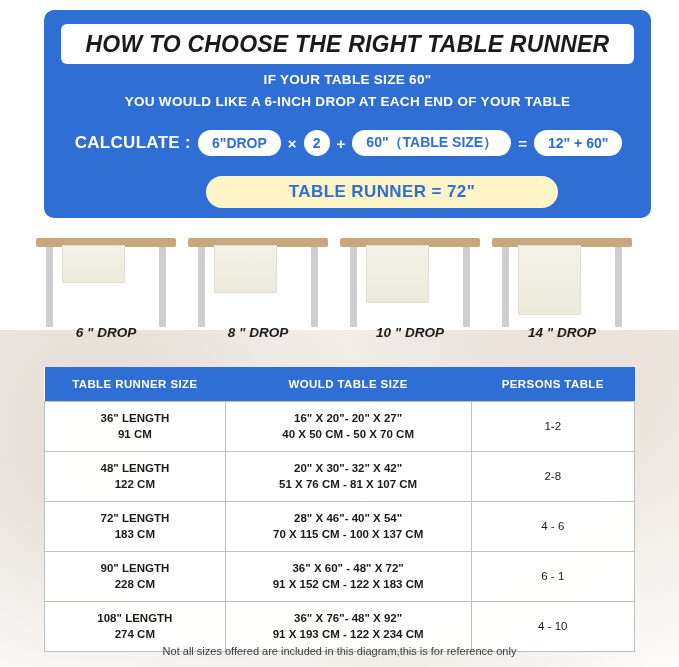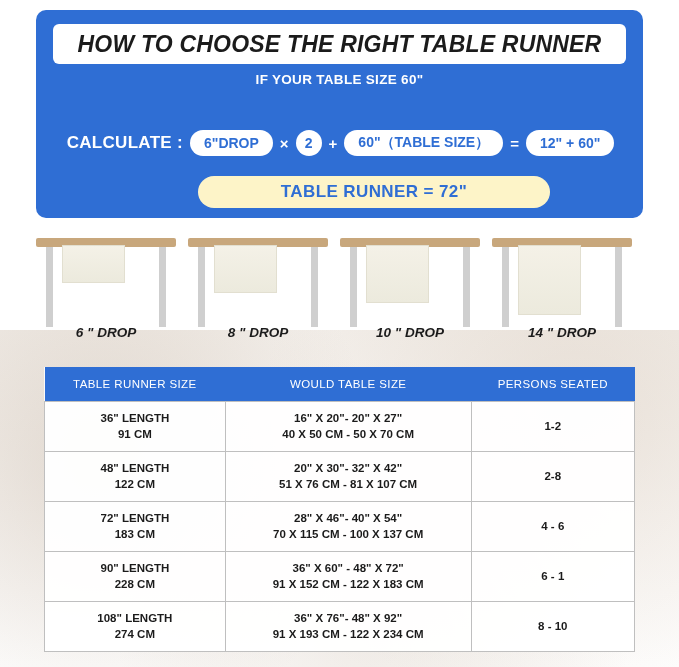--- a/index.html
+++ b/index.html
@@ -31,21 +31,21 @@
     background:
       radial-gradient(circle at 15% 40%, rgba(180,160,140,0.35) 0%, rgba(255,255,255,0) 45%),
       radial-gradient(circle at 85% 25%, rgba(200,180,160,0.30) 0%, rgba(255,255,255,0) 50%),
       radial-gradient(circle at 55% 85%, rgba(190,170,150,0.25) 0%, rgba(255,255,255,0) 55%),
       linear-gradient(180deg, rgba(235,228,220,0.55) 0%, rgba(245,240,235,0.35) 60%, rgba(255,255,255,0.1) 100%);
   }
 
   
   .blue-panel {
     position: absolute;
-    left: 36px;
+    left: 44px;
     top: 10px;
     width: 607px;
     height: 208px;
     background: #2f6ed4;
     border-radius: 10px;
     box-sizing: border-box;
     padding: 0;
   }
   .title-box {
     position: absolute;
@@ -208,39 +208,39 @@
     left: 44px;
     top: 367px;
     width: 591px;
     border-collapse: collapse;
     background: rgba(255,255,255,0.82);
   }
   .size-table thead th {
     background: #2f6ed4;
     color: #ffffff;
     font-size: 11.5px;
-    font-weight: normal;
+    font-weight: bold;
     letter-spacing: 0.4px;
     padding: 11px 4px;
     text-align: center;
     border: none;
   }
   .size-table td {
     border: 1px solid #bfbfbf;
     text-align: center;
     font-size: 11.5px;
     color: #1b1b1b;
     padding: 9px 4px;
     font-weight: bold;
     line-height: 1.35;
     background: rgba(255,255,255,0.78);
   }
   .size-table td.col1 { width: 180px; }
   .size-table td.col2 { width: 250px; }
-  .size-table td.col3 { width: 161px; font-weight: bold; }
+  .size-table td.col3 { width: 161px; font-weight: normal; }
   .footnote {
     position: absolute;
     left: 0;
     top: 645px;
     width: 679px;
     text-align: center;
     font-size: 11px;
     color: #3d3d3d;
   }
 </style>
@@ -251,20 +251,21 @@
 
   <div class="backdrop"></div>
 
   <div class="blue-panel">
 
     <div class="title-box">
       <span>HOW TO CHOOSE THE RIGHT TABLE RUNNER</span>
     </div>
 
     <div class="subtitle1">IF YOUR TABLE SIZE 60"</div>
+    <div class="subtitle2">YOU WOULD LIKE A 6-INCH DROP AT EACH END OF YOUR TABLE</div>
 
     <div class="formula-row">
       <span class="calc-label">CALCULATE :</span>
       <span class="pill">6"DROP</span>
       <span class="op">×</span>
       <span class="pill round">2</span>
       <span class="op">+</span>
       <span class="pill">60"（TABLE SIZE）</span>
       <span class="op">=</span>
       <span class="pill">12" + 60"</span>
@@ -308,21 +309,21 @@
       <div class="cloth" style="height:70px;"></div>
       <div class="drop-label">14 " DROP</div>
     </div>
   </div>
 
   <table class="size-table">
     <thead>
       <tr>
         <th>TABLE RUNNER SIZE</th>
         <th>WOULD TABLE SIZE</th>
-        <th>PERSONS SEATED</th>
+        <th>PERSONS TABLE</th>
       </tr>
     </thead>
     <tbody>
       <tr>
         <td class="col1">36" LENGTH<br>91 CM</td>
         <td class="col2">16" X 20"- 20" X 27"<br>40 X 50 CM - 50 X 70 CM</td>
         <td class="col3">1-2</td>
       </tr>
       <tr>
         <td class="col1">48" LENGTH<br>122 CM</td>
@@ -335,19 +336,20 @@
         <td class="col3">4 - 6</td>
       </tr>
       <tr>
         <td class="col1">90" LENGTH<br>228 CM</td>
         <td class="col2">36" X 60" - 48" X 72"<br>91 X 152 CM - 122 X 183 CM</td>
         <td class="col3">6 - 1</td>
       </tr>
       <tr>
         <td class="col1">108" LENGTH<br>274 CM</td>
         <td class="col2">36" X 76"- 48" X 92"<br>91 X 193 CM - 122 X 234 CM</td>
-        <td class="col3">8 - 10</td>
+        <td class="col3">4 - 10</td>
       </tr>
     </tbody>
   </table>
 
+  <div class="footnote">Not all sizes offered are included in this diagram,this is for reference only</div>
 
 </div>
 
 </body></html>

